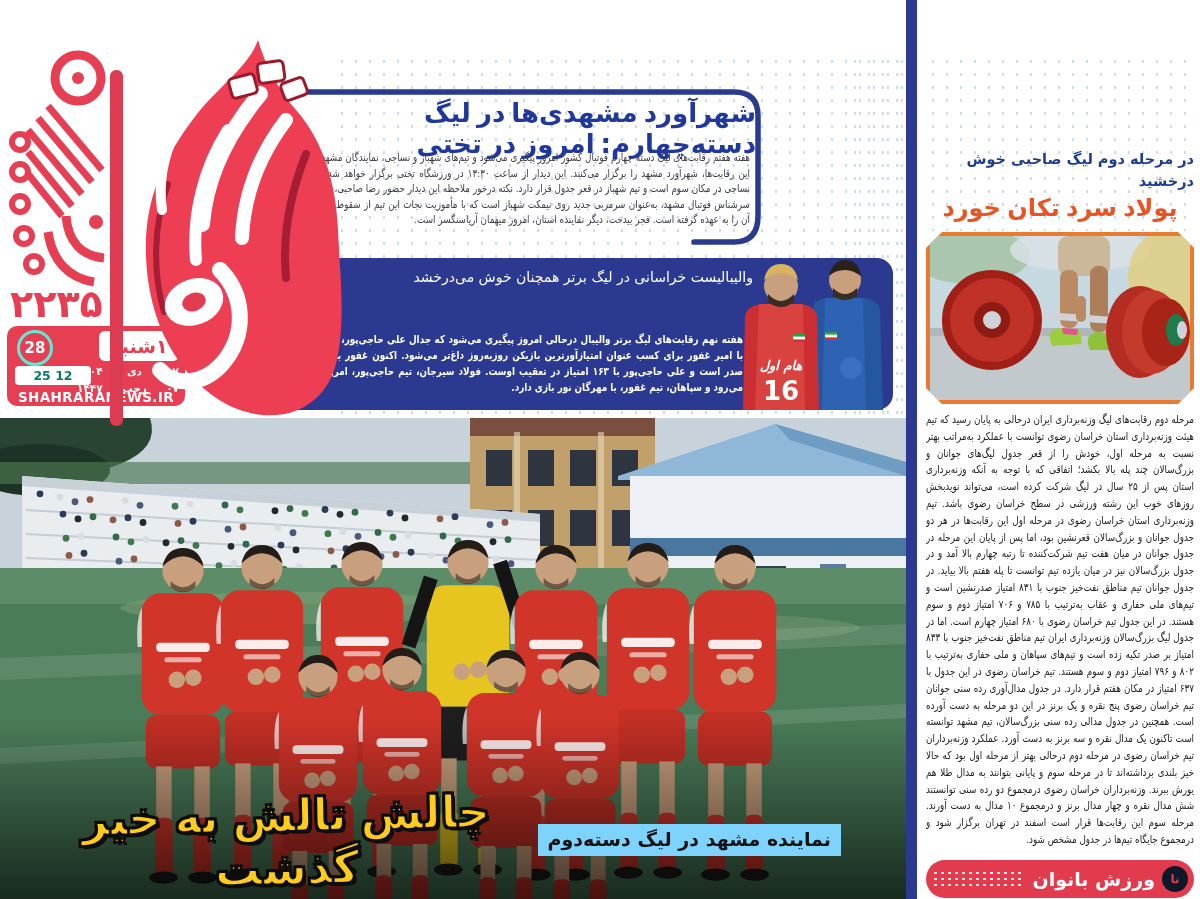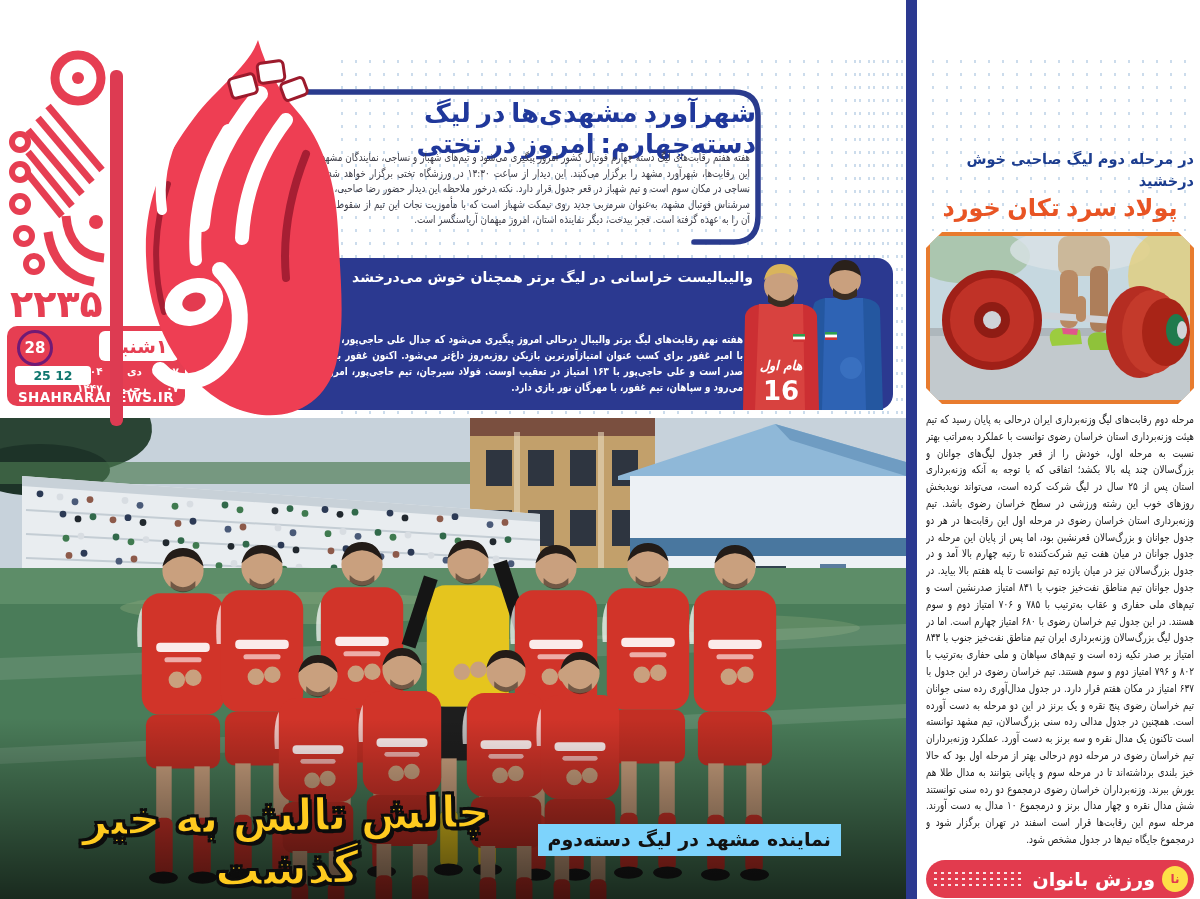--- a/index.html
+++ b/index.html
@@ -11,21 +11,21 @@
   .vbar{position:absolute;left:906px;top:0;width:11px;height:899px;background:#2b3990;z-index:3;}
 
   
   .kufic{position:absolute;left:8px;top:46px;width:104px;height:246px;z-index:4;}
   .issue{position:absolute;left:10px;top:282px;width:330px;font-weight:bold;font-size:38px;
          color:#e63e52;letter-spacing:40px;white-space:nowrap;z-index:4;}
   .datebox{position:absolute;left:7px;top:326px;width:178px;height:80px;background:#e63e52;
            border-radius:10px;color:#fff;direction:rtl;z-index:4;}
   .db-weekday{position:absolute;right:6px;top:5px;width:80px;height:30px;background:#fff;border-radius:6px;
               color:#e63e52;font-weight:bold;font-size:19px;line-height:30px;text-align:center;}
-  .db-circle{position:absolute;left:10px;top:4px;width:30px;height:30px;border:3px solid #701a75;border-radius:50%;
+  .db-circle{position:absolute;left:10px;top:4px;width:30px;height:30px;border:3px solid #5eead4;border-radius:50%;
              font-weight:bold;font-size:15px;line-height:30px;text-align:center;color:#fff;}
   .db-gm{position:absolute;left:8px;top:40px;width:76px;height:19px;background:#fff;border-radius:4px;
          color:#0f766e;font-weight:bold;font-size:12.5px;text-align:center;line-height:19px;direction:ltr;}
   .db-row{position:absolute;right:6px;width:102px;display:flex;justify-content:space-between;
           font-size:10.5px;font-weight:bold;}
   .db-site{position:absolute;left:0;right:0;bottom:1px;text-align:center;font-weight:bold;
            font-size:13.5px;letter-spacing:.4px;color:#fff;direction:ltr;}
 
   
   .blob{position:absolute;left:110px;top:34px;width:232px;height:392px;z-index:6;pointer-events:none;}
@@ -35,41 +35,41 @@
   .ts-brk{position:absolute;inset:0;}
   .ts-headline{position:absolute;right:24px;top:12px;width:440px;text-align:right;font-weight:bold;
                font-size:26px;color:#20389b;direction:rtl;word-spacing:-3px;line-height:1.2;}
   .ts-body{position:absolute;right:30px;top:64px;width:440px;height:94px;overflow:hidden;direction:rtl;}
   .squeeze{transform:scaleX(.8);transform-origin:top right;text-align:justify;color:#3c3c46;}
 
   
   .vbox{position:absolute;left:228px;top:258px;width:665px;height:152px;background:#2b3990;
         border-radius:16px;z-index:2;}
   .vb-kicker{position:absolute;right:140px;top:11px;width:500px;text-align:right;color:#fff;
-             font-weight:bold;font-size:14px;direction:rtl;}
+             font-weight:normal;font-size:14px;direction:rtl;}
   .vb-headline{position:absolute;right:160px;top:32px;width:480px;text-align:right;color:#fff;
                font-weight:bold;font-size:27px;direction:rtl;word-spacing:-3px;}
   .vb-body{position:absolute;right:150px;top:74px;width:500px;height:72px;overflow:hidden;direction:rtl;}
   .vb-body .squeeze{color:#fff;font-weight:bold;}
   .vb-players{position:absolute;right:6px;top:-8px;width:158px;height:160px;}
 
   
   .rc{position:absolute;left:926px;top:0;width:268px;height:899px;direction:rtl;z-index:2;}
   .rc-kicker{position:absolute;top:148px;right:0;width:100%;text-align:right;font-weight:bold;
              font-size:14.5px;color:#1c3d8f;line-height:1.55;direction:rtl;}
   .rc-headline{position:absolute;top:194px;right:0;width:100%;text-align:center;font-weight:bold;
                font-size:24px;color:#e85424;direction:rtl;word-spacing:-2px;}
   .rc-photo{position:absolute;top:232px;left:0;width:268px;height:172px;background:#e87b2e;
             clip-path:polygon(16px 0,calc(100% - 16px) 0,100% 16px,100% calc(100% - 16px),
                       calc(100% - 16px) 100%,16px 100%,0 calc(100% - 16px),0 16px);}
   .rc-photo svg{position:absolute;left:4px;top:4px;}
   .rc-body{position:absolute;top:412px;right:0;width:268px;height:444px;overflow:hidden;direction:rtl;}
   .rc-banner{position:absolute;top:860px;left:0;width:268px;height:38px;background:#e23b4e;border-radius:19px;
              display:flex;flex-direction:row;align-items:center;direction:rtl;padding:0 6px;box-sizing:border-box;}
-  .rb-icon{width:26px;height:26px;background:#fde047;border-radius:50%;color:#e23b4e;font-weight:bold;
+  .rb-icon{width:26px;height:26px;background:#0f172a;border-radius:50%;color:#e23b4e;font-weight:bold;
            font-size:12px;line-height:26px;text-align:center;flex:0 0 auto;}
   .rb-label{color:#fff;font-weight:bold;font-size:19px;margin:16px 7px;white-space:nowrap;}
   .rb-dots{flex:1;height:18px;background-image:radial-gradient(#ffffff 1.4px,transparent 1.5px);
            background-size:7px 6px;opacity:.85;border-radius:4px;}
 
   
   .photo{position:absolute;left:0;top:418px;width:906px;height:481px;z-index:2;}
   .ph-headline{position:absolute;left:14px;bottom:4px;width:545px;text-align:center;font-weight:bold;
                font-size:45px;color:#ffcb1f;direction:rtl;word-spacing:-2px;transform:rotate(-1.2deg);
                -webkit-text-stroke:2px #0d0d0d;

